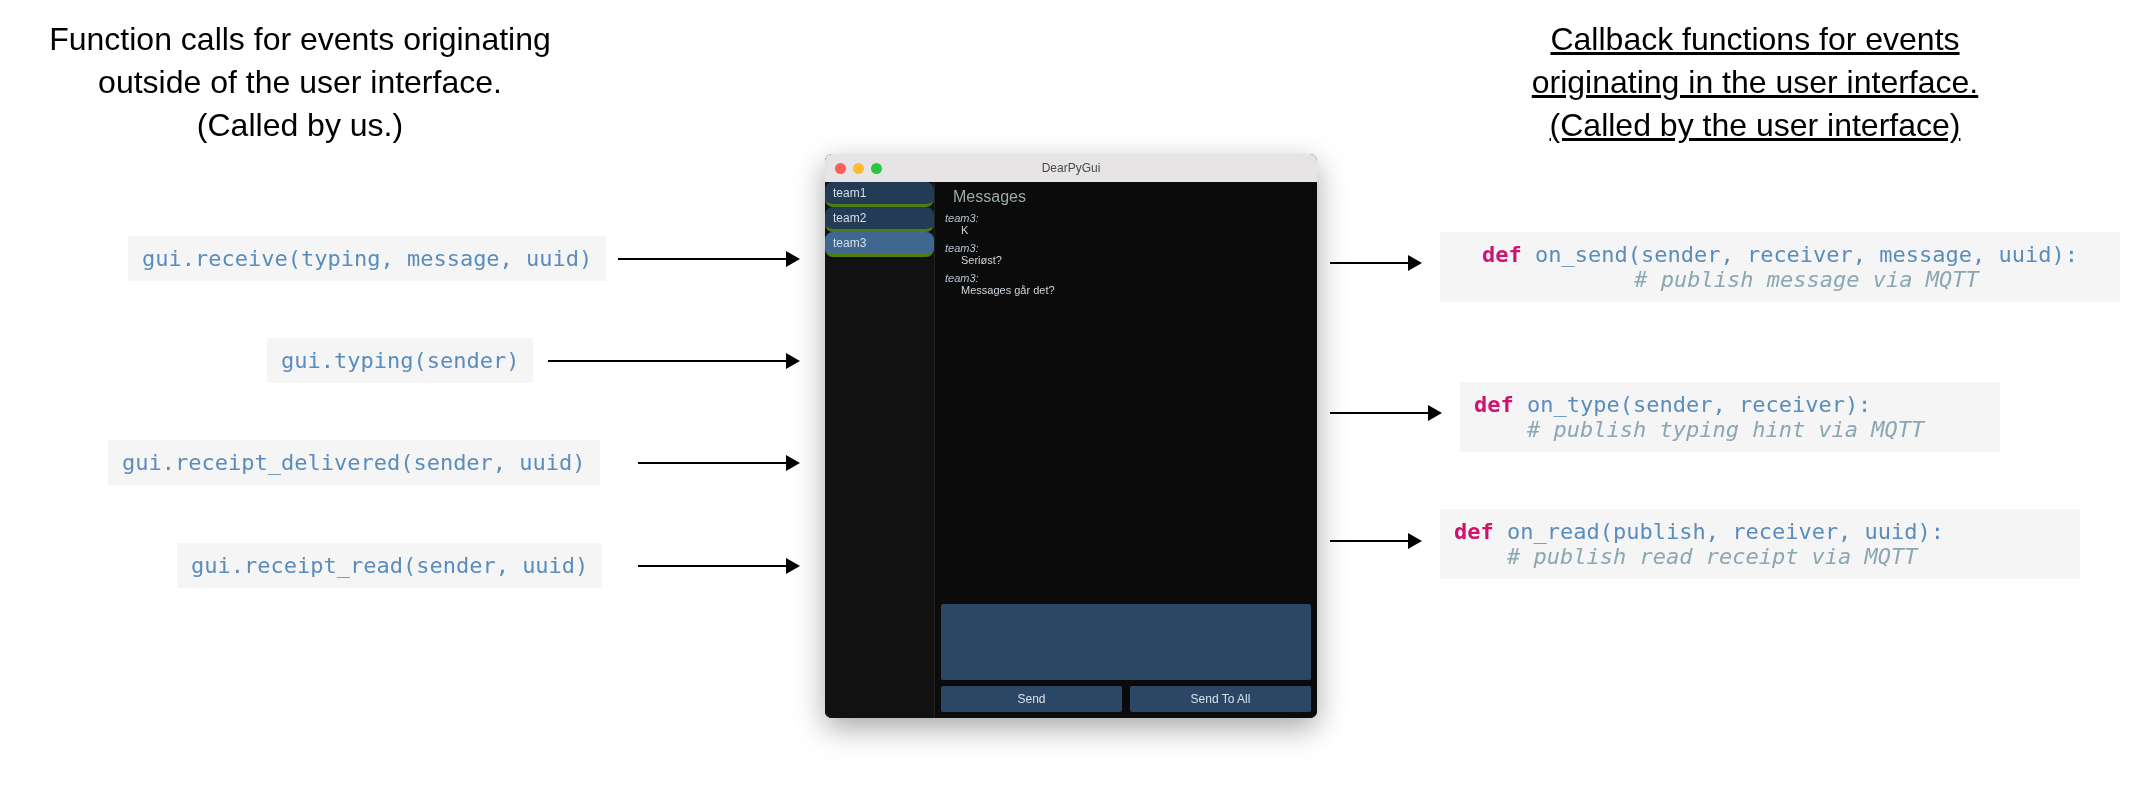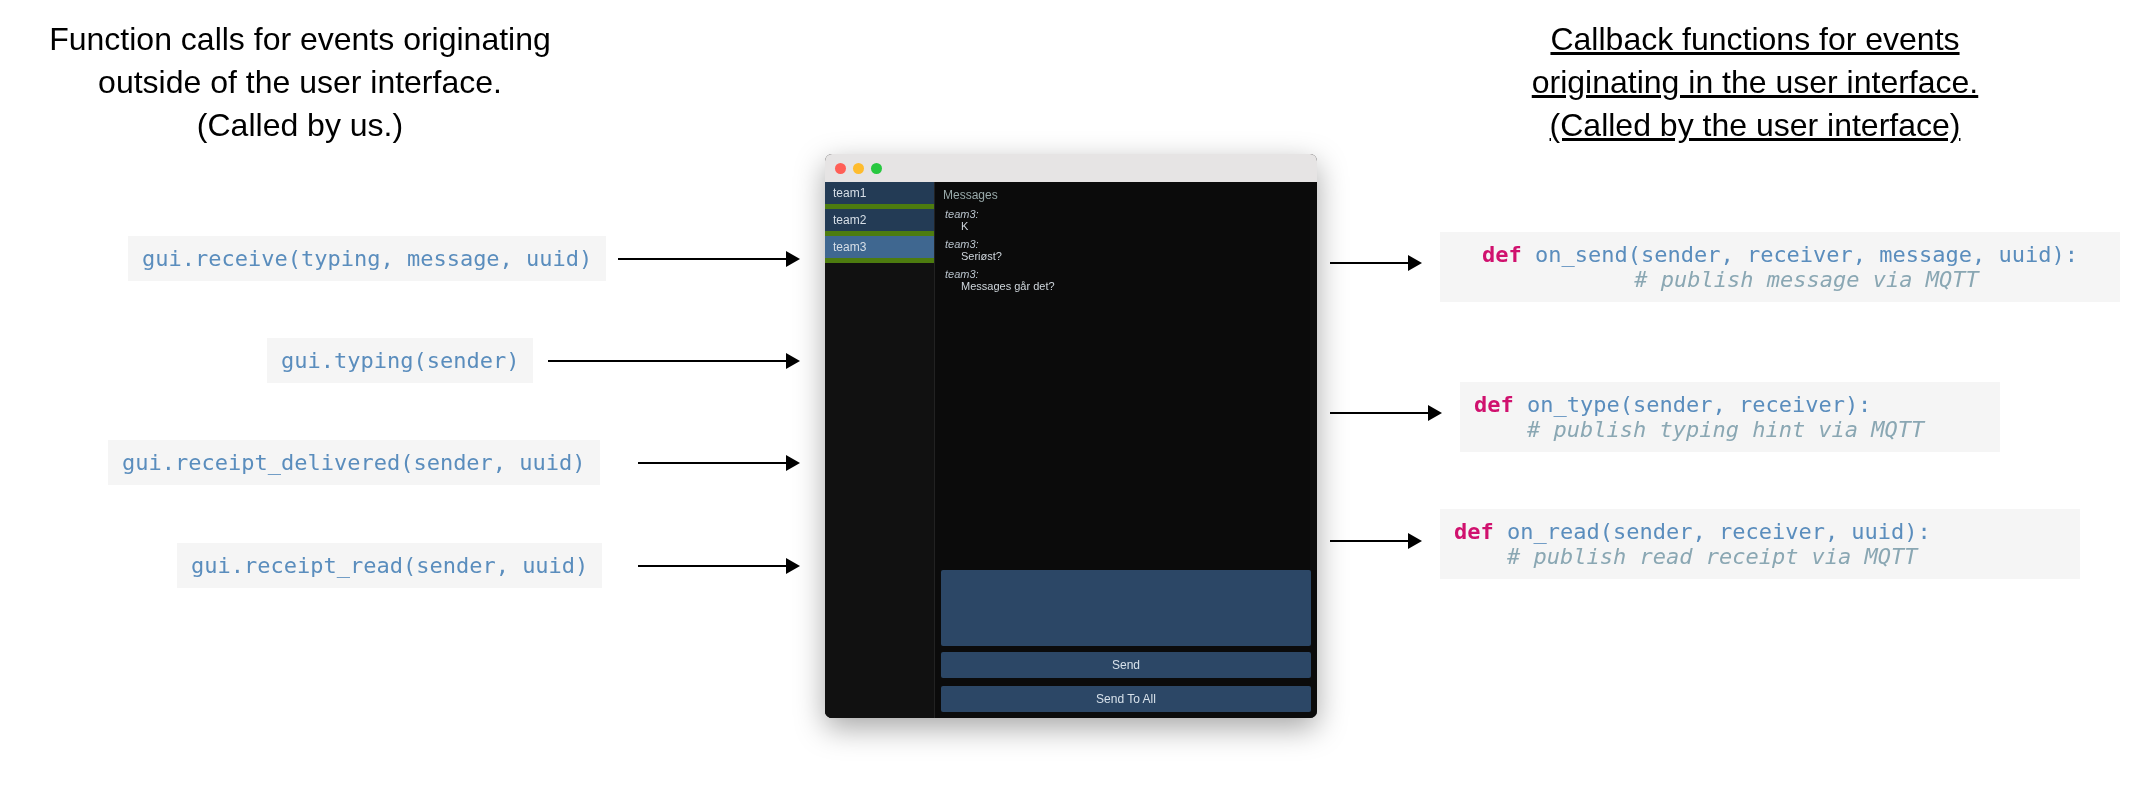--- a/index.html
+++ b/index.html
@@ -103,42 +103,43 @@
   .sidebar {
     width: 110px;
     background: #111;
     border-right: 1px solid #222;
   }
   .side-item {
     padding: 4px 8px;
     font-size: 12px;
     color: #d7dfe7;
     background: #233b55;
-    border-bottom: 5px solid #4d7c0f;
+    border-bottom: 3px solid #4d7c0f;
     cursor: pointer;
+    border-radius: 8px;
   }
   .side-item.sel { background: #3f6790; }
   .content {
     flex: 1;
     display: flex;
     flex-direction: column;
     padding: 4px 6px 6px 6px;
   }
-  .msgs-title { color: #9aa; font-size: 12px; margin: 2px 2px 4px; }
+  .msgs-title { color: #9aa; font-size: 16px; margin: 2px 12px 4px; }
   .msg-block { margin: 2px 4px 6px; font-size: 11px; color: #bfc8d0; }
   .msg-sender { color: #b8c2cb; font-style: italic; }
   .msg-text { padding-left: 16px; color: #cfd6dc; }
   .spacer { flex: 1; }
   .compose {
     background: #2c4766;
     height: 76px;
     border-radius: 2px;
     margin-bottom: 6px;
   }
-  .btn-row { display: flex; gap: 8px; flex-direction: column; }
+  .btn-row { display: flex; gap: 8px; }
   .app-btn {
     flex: 1;
     background: #2c4766;
     color: #d7e1ea;
     text-align: center;
     font-size: 12px;
     padding: 6px 0;
     border-radius: 2px;
     cursor: pointer;
   }
@@ -153,39 +154,40 @@
 <div id="lbox2" class="code-box">gui.typing(sender)</div>
 <div id="lbox3" class="code-box">gui.receipt_delivered(sender, uuid)</div>
 <div id="lbox4" class="code-box">gui.receipt_read(sender, uuid)</div>
 
 <div id="rbox1" class="code-box"><span class="kw">def</span><span class="fn"> on_send(sender, receiver, message, uuid):</span>
 <span class="comment">    # publish message via MQTT</span></div>
 
 <div id="rbox2" class="code-box"><span class="kw">def</span><span class="fn"> on_type(sender, receiver):</span>
 <span class="comment">    # publish typing hint via MQTT</span></div>
 
-<div id="rbox3" class="code-box"><span class="kw">def</span><span class="fn"> on_read(sender, receiver, uuid):</span>
+<div id="rbox3" class="code-box"><span class="kw">def</span><span class="fn"> on_read(publish, receiver, uuid):</span>
 <span class="comment">    # publish read receipt via MQTT</span></div>
 
 <div class="arrow" style="left:618px; top:258px; width:180px;"></div>
 <div class="arrow" style="left:548px; top:360px; width:250px;"></div>
 <div class="arrow" style="left:638px; top:462px; width:160px;"></div>
 <div class="arrow" style="left:638px; top:565px; width:160px;"></div>
 
 <div class="arrow" style="left:1330px; top:262px; width:90px;"></div>
 <div class="arrow" style="left:1330px; top:412px; width:110px;"></div>
 <div class="arrow" style="left:1330px; top:540px; width:90px;"></div>
 
 <div class="app-window">
   <div class="titlebar">
     <div class="traffic">
       <div class="dot red"></div>
       <div class="dot yellow"></div>
       <div class="dot green"></div>
     </div>
+    <div class="title-text">DearPyGui</div>
   </div>
   <div class="app-body">
     <div class="sidebar" id="sidebar">
         <div class="side-item">team1</div>
         <div class="side-item">team2</div>
         <div class="side-item sel">team3</div>
       </div>
     <div class="content">
       <div class="msgs-title">Messages</div>
       <div id="msgs">

